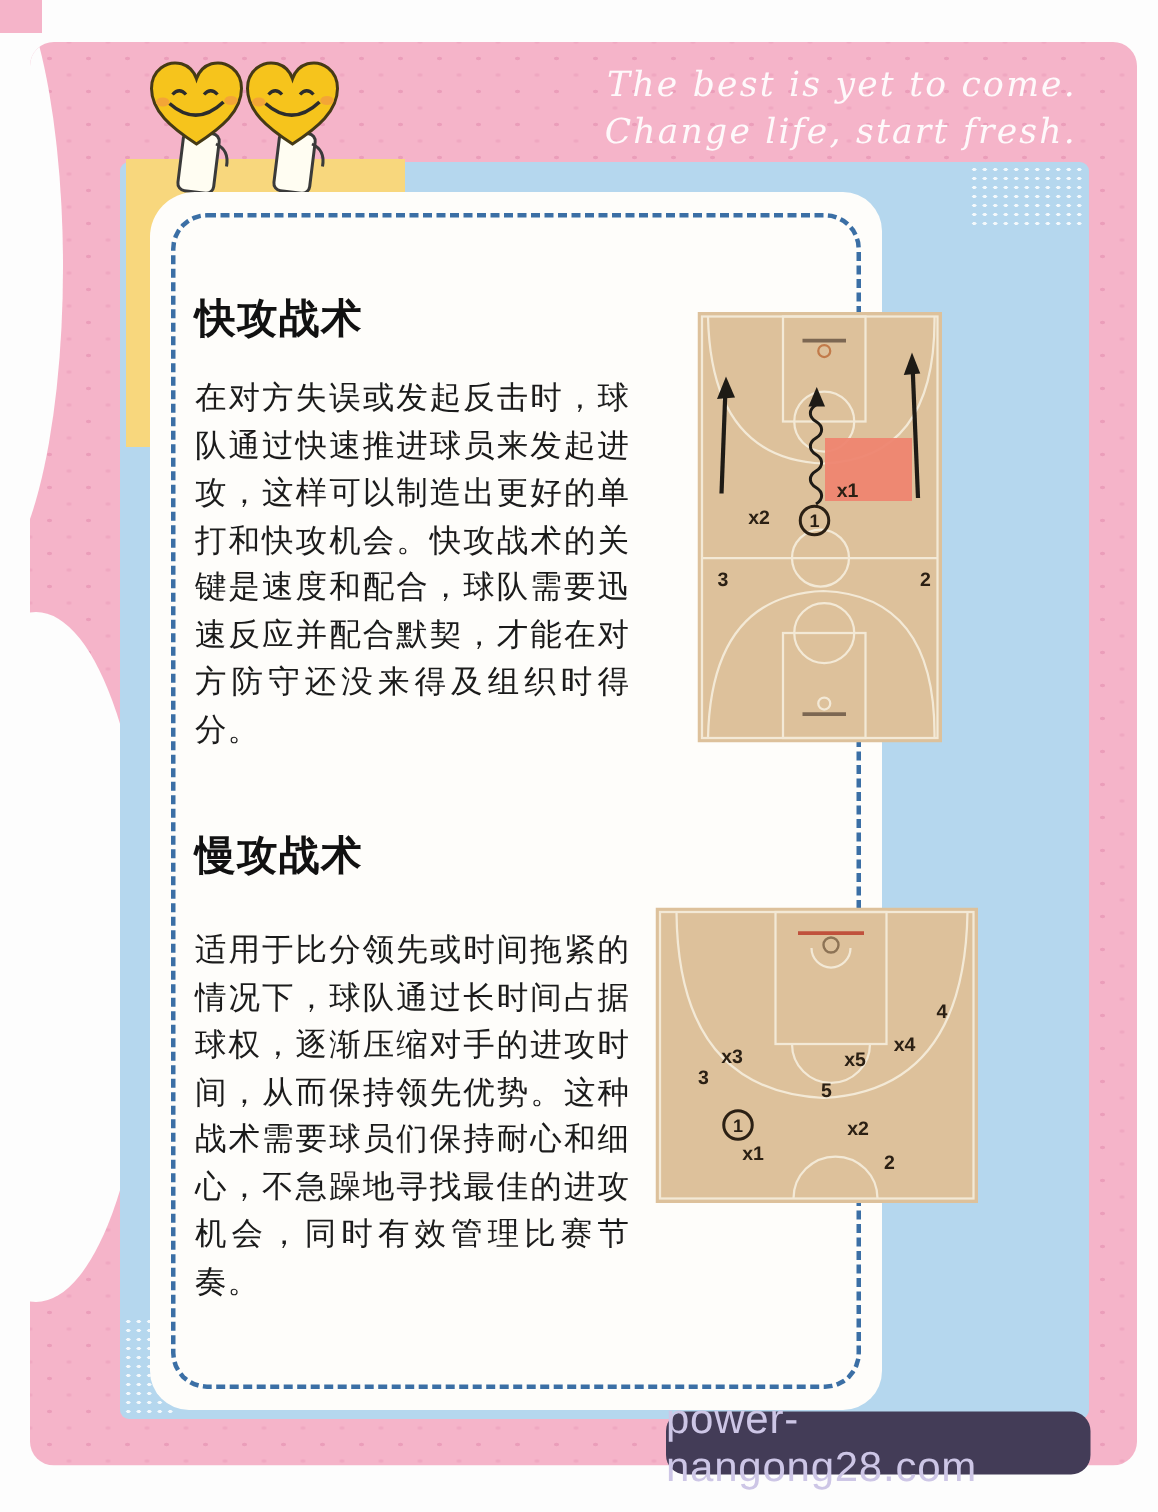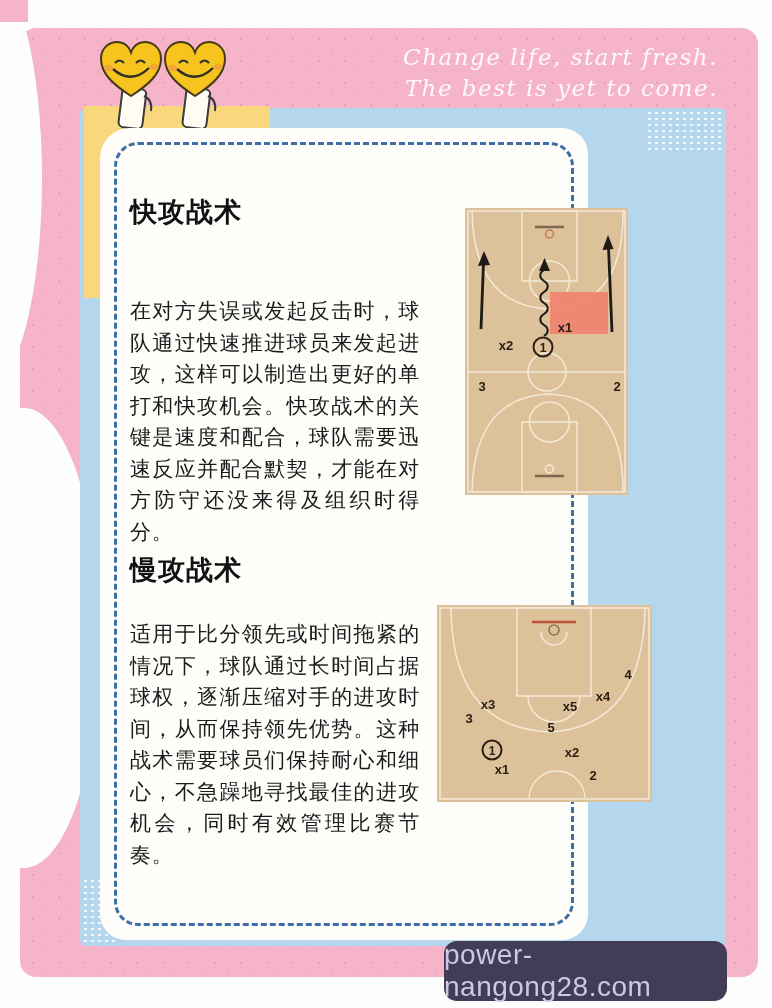--- a/index.html
+++ b/index.html
@@ -68,42 +68,42 @@
     position:absolute;left:30px;margin:0;
     font-size:27px;font-weight:700;color:#111;letter-spacing:1px;
   }
   .h1{top:66px;}
   .h2{top:424px;}
   .sec-body{
     position:absolute;left:30px;width:290px;margin:0;
     font-size:21px;line-height:31.5px;letter-spacing:.7px;
     color:#1b1b1b;text-align:justify;
   }
-  .p1{top:122px;margin-top:45px;}
+  .p1{top:122px;}
   .p2{top:490px;}
   
   .court{position:absolute;}
   .court svg{display:block;}
   .court1{left:365px;top:80px;width:163px;height:287px;}
   .court2{left:337px;top:477px;width:215px;height:197px;}
   .plabel{
     position:absolute;transform:translate(-50%,-50%);
     font-size:13px;font-weight:700;color:#2b2014;line-height:1;
     white-space:nowrap;
     margin-top:44px;
   }
   .pcircle{
     position:absolute;transform:translate(-50%,-50%);
     width:17px;height:17px;border:2px solid #2b2014;border-radius:50%;
     display:flex;align-items:center;justify-content:center;
     font-size:12px;font-weight:700;color:#2b2014;
   }
   
   .watermark{
-    position:absolute;left:444px;top:941px;width:283px;height:60px;z-index:6;
+    position:absolute;left:444px;top:941px;width:283px;height:42px;z-index:6;
     background:#433c57;border-radius:13px;
     display:flex;align-items:center;justify-content:center;
     font-size:28px;color:#cdc6e6;letter-spacing:.5px;
   }
 </style>
 </head>
 <body>
 
 <div class="corner-patch"></div>
 
@@ -132,22 +132,22 @@
         <ellipse cx="12.5" cy="32" rx="4.5" ry="3" fill="#f2a03c" opacity=".85"></ellipse>
         <ellipse cx="58" cy="31" rx="4.5" ry="3" fill="#f2a03c" opacity=".85"></ellipse>
       </g>
     </defs>
     <use href="#hg" x="0" y="0"></use>
     <use href="#hg" x="64" y="0"></use>
   </svg>
 </div>
 
 <div class="script-quote">
+  <div>The best is yet to come.</div>
   <div>Change life, start fresh.</div>
-  <div>The best is yet to come.</div>
 </div>
 
 <div class="card">
   <div class="dashed-frame"></div>
 
   <h2 class="sec-heading h1">快攻战术</h2>
   <p class="sec-body p1">在对方失误或发起反击时，球队通过快速推进球员来发起进攻，这样可以制造出更好的单打和快攻机会。快攻战术的关键是速度和配合，球队需要迅速反应并配合默契，才能在对方防守还没来得及组织时得分。</p>
 
   <div class="court court1">
     <svg width="163" height="287" viewBox="0 0 163 287">

